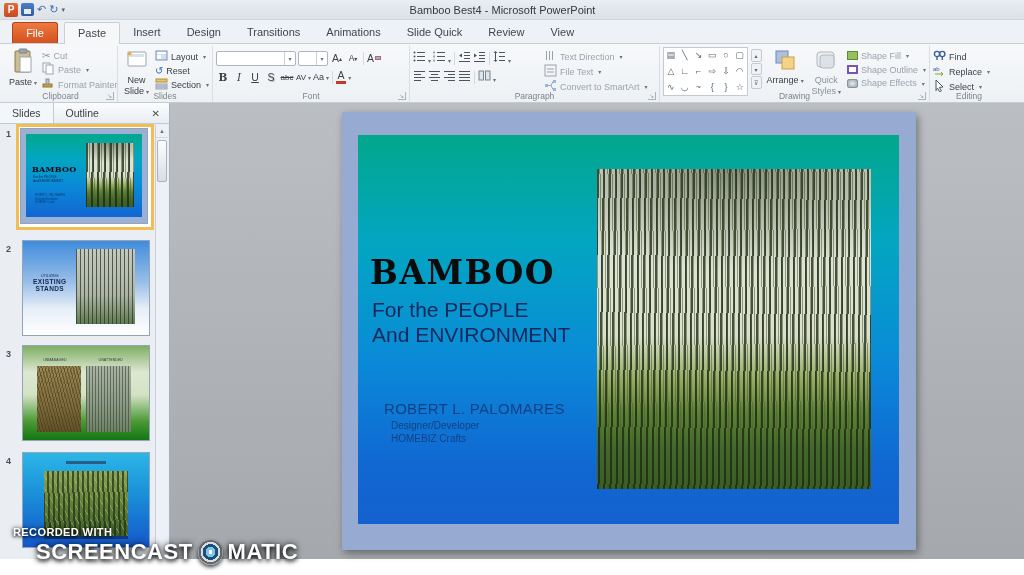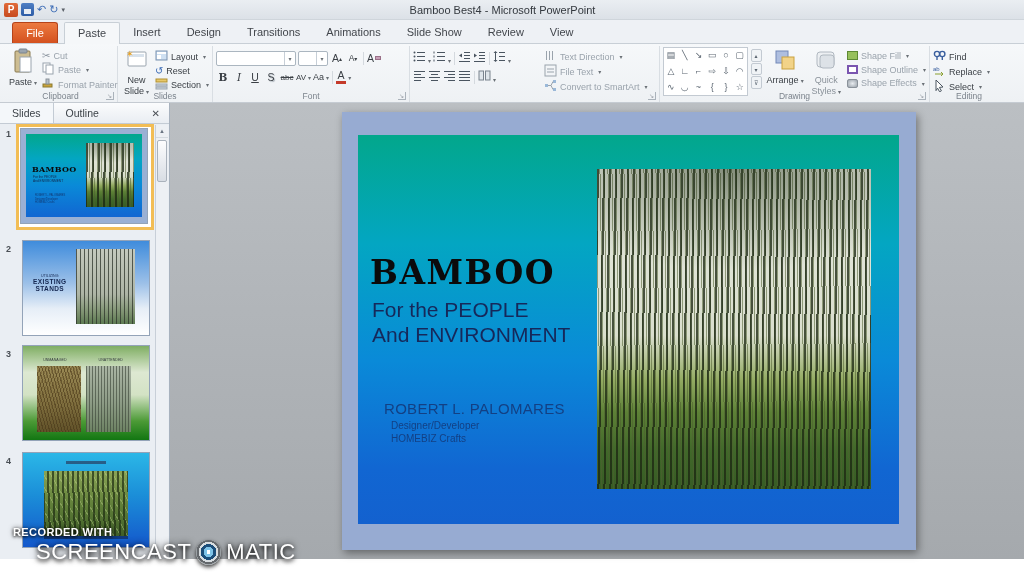--- a/index.html
+++ b/index.html
@@ -155,21 +155,21 @@
     font-size:8px; color:#5a626b; }
   .vbtn.active { background:#fbe3a9; border:1px solid #e0a83f; border-radius:2px; }
 
   
   .ts { position:absolute; left:920px; top:575px; height:20px; background:rgba(56,56,56,.93);
     border:1px solid #2c2c2c; color:#f2f2f2; font-size:10.5px; display:flex; align-items:center;
     padding:0 5px; letter-spacing:.3px; z-index:70; }
   .wm1 { position:absolute; left:13px; top:526px; font-size:11px; font-weight:bold; color:#fff;
     letter-spacing:.4px; text-shadow:0 1px 3px rgba(0,0,0,.95),0 0 5px rgba(0,0,0,.7); z-index:60; }
   .wm2 { position:absolute; left:8px; top:539px; display:flex; align-items:center; gap:5px;
-    font-size:22px; font-weight:normal; color:#fff; letter-spacing:.5px;
+    font-size:22px; font-weight:bold; color:#fff; letter-spacing:.5px;
     text-shadow:0 2px 4px rgba(0,0,0,.95),0 0 7px rgba(0,0,0,.8); z-index:60;padding-left:28px; }
   .wm-logo { width:25px; height:25px; border-radius:50%;
     background:radial-gradient(circle at 50% 48%, #ffffff 0 2px, #7ec3e8 2px 5px, #1c4e7a 5px 8px,
       #d8dde0 8px 10px, #64686c 10px 12px, #9aa0a4 12px 13px);
     box-shadow:0 2px 4px rgba(0,0,0,.8); flex:0 0 auto; }
 </style>
 </head>
 <body>
 
 <div id="app">
@@ -186,21 +186,21 @@
     <span style="width:80px"></span>
   </div>
 
   <div id="tabrow">
     <span class="file-tab">File</span>
     <span class="tab active">Paste</span>
     <span class="tab">Insert</span>
     <span class="tab">Design</span>
     <span class="tab">Transitions</span>
     <span class="tab">Animations</span>
-    <span class="tab">Slide Show</span>
+    <span class="tab">Slide Quick</span>
     <span class="tab">Review</span>
     <span class="tab">View</span>
   </div>
 
   <div id="ribbon">
 
     <div class="grp" style="width:114px">
       <div class="big">
         <span>
           <svg width="22" height="26" viewBox="0 0 22 26">
@@ -395,20 +395,21 @@
         <div class="sbtn dis dd">
           <span><svg class="pic" viewBox="0 0 13 13">
                 <rect x="1" y="5" width="3" height="3" fill="#9ab8d8"></rect>
                 <rect x="9" y="1" width="3" height="3" fill="#9ab8d8"></rect>
                 <rect x="9" y="9" width="3" height="3" fill="#9ab8d8"></rect>
                 <path d="M4 6.5h3M7 6.5L9 2.5M7 6.5L9 10.5" stroke="#9aa3ac" fill="none"></path>
               </svg></span>
           <span>Convert to SmartArt</span>
         </div>
       </div>
+      <span class="grp-label">Paragraph</span>
       <span class="launcher">↘</span>
     </div>
 
     <div class="grp" style="width:270px">
       <div class="gal">
         <span>▤</span>
         <span>╲</span>
         <span>↘</span>
         <span>▭</span>
         <span>○</span>

